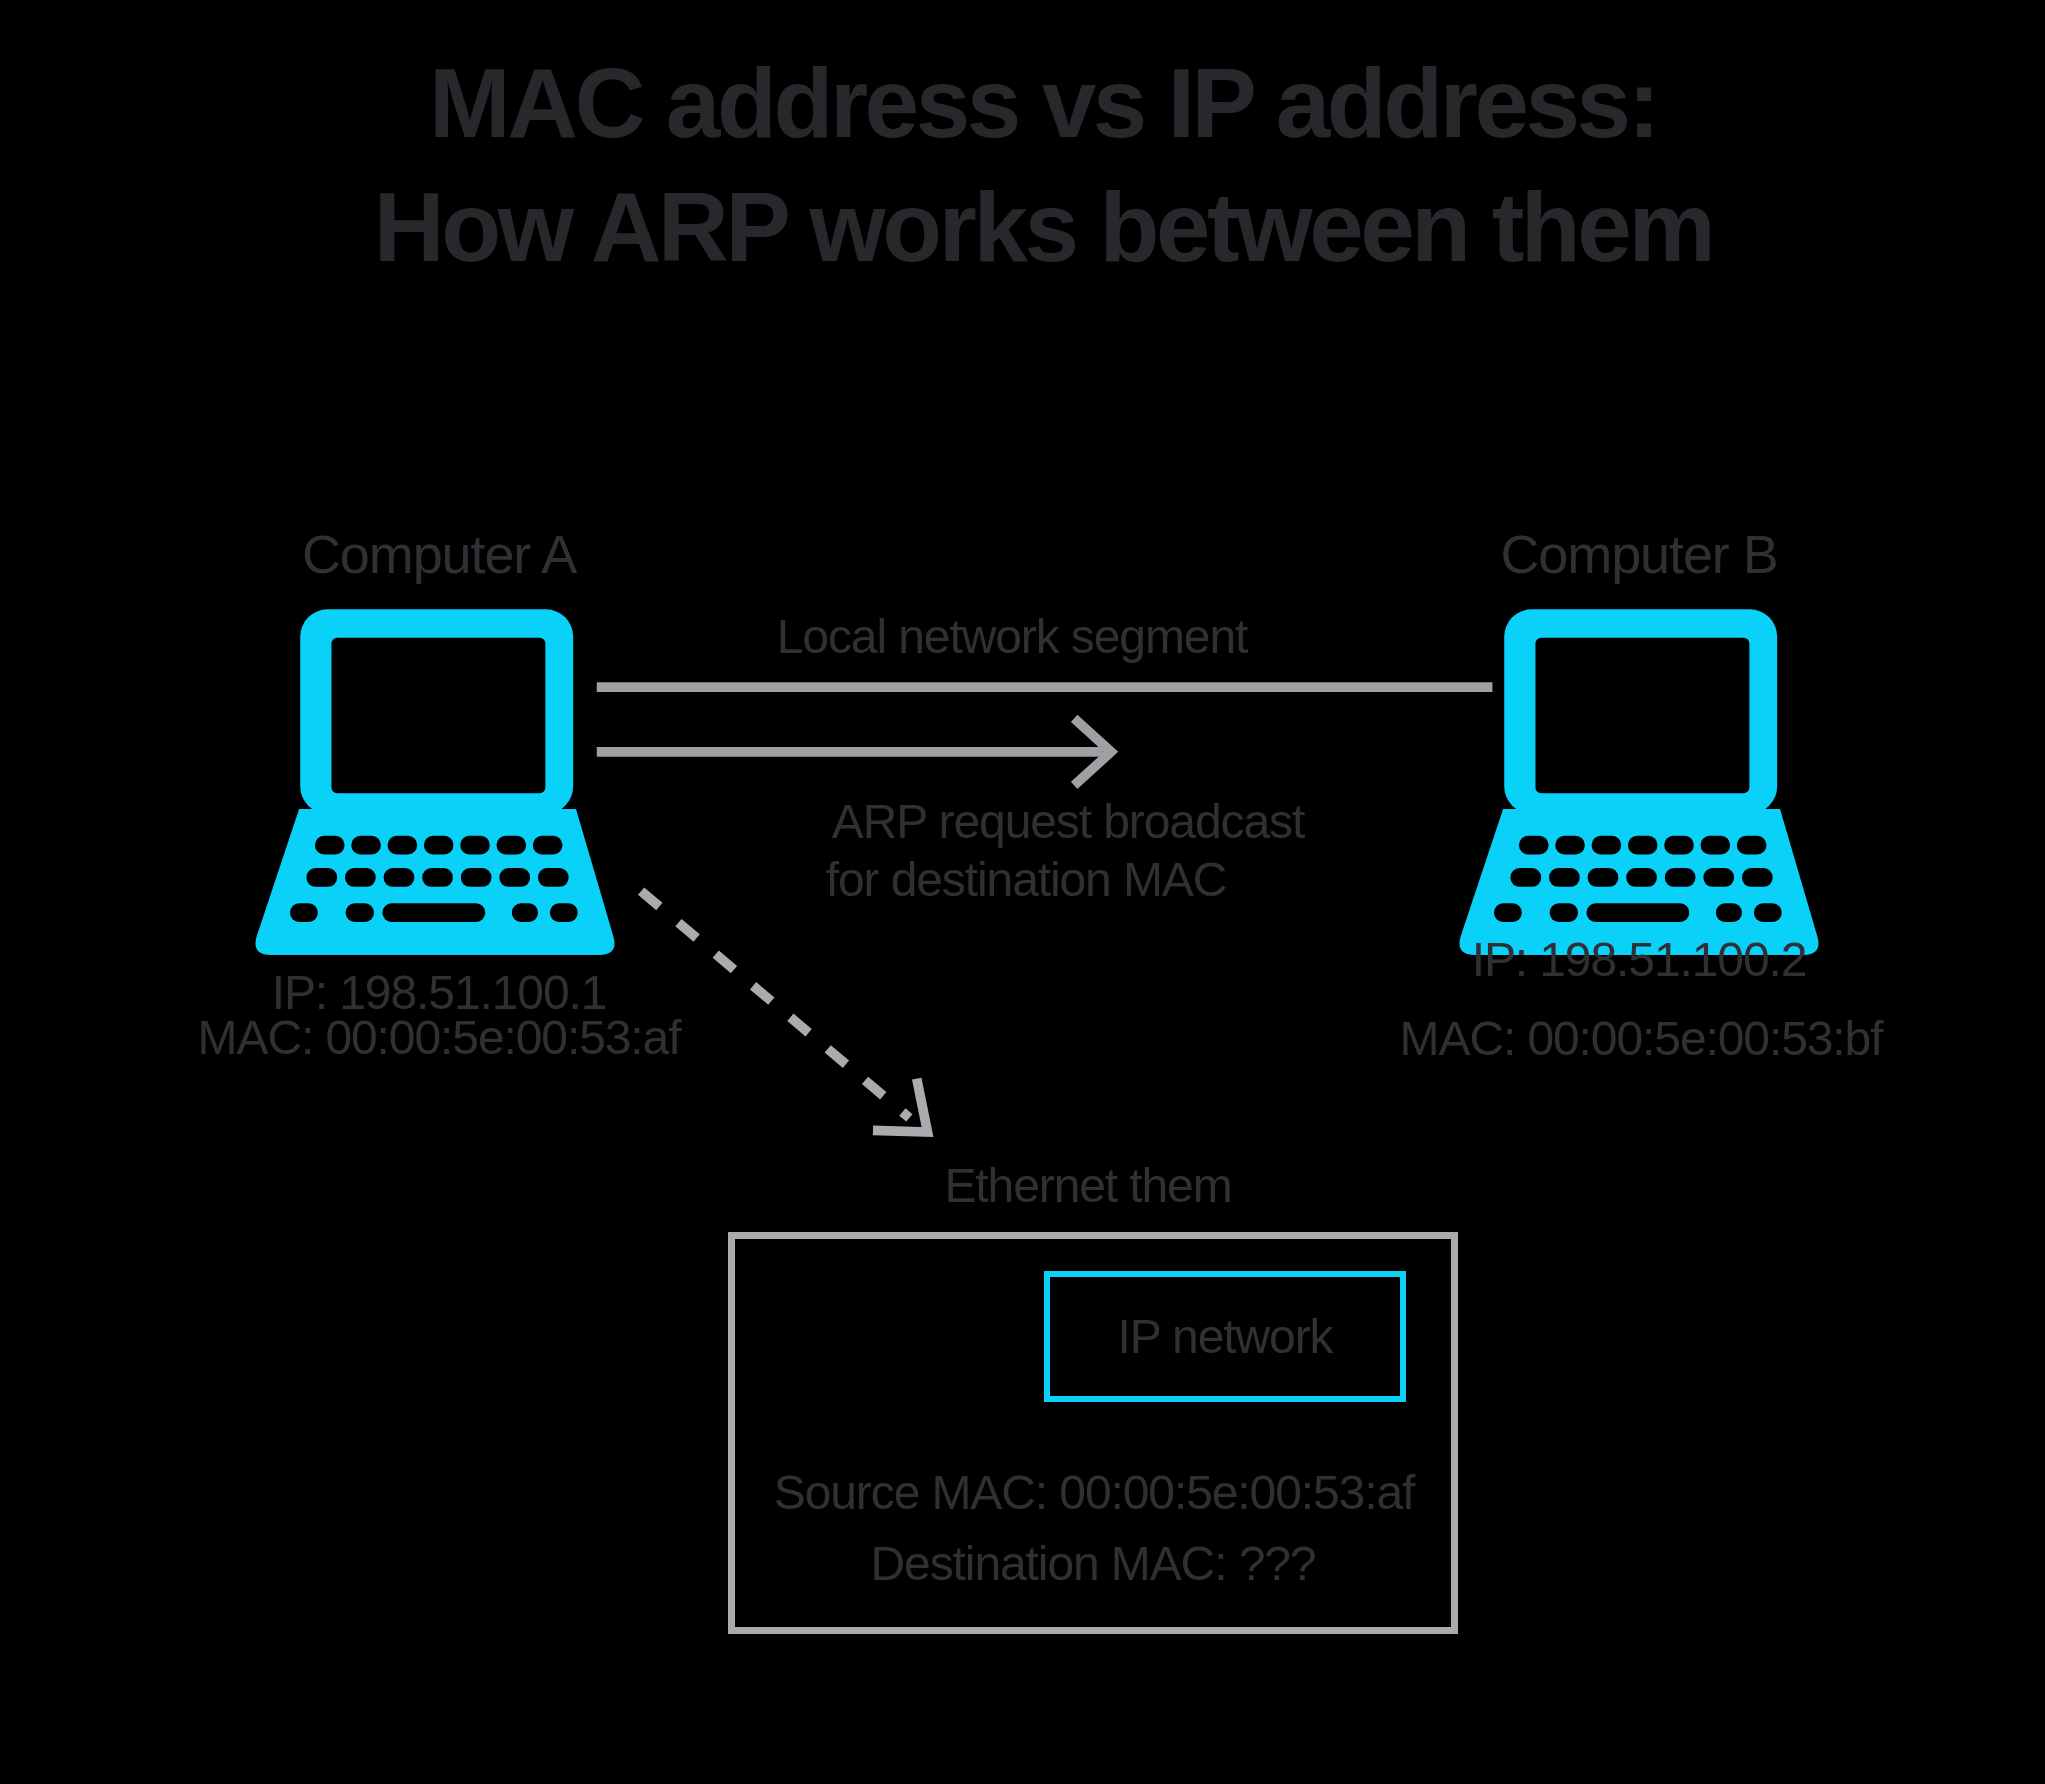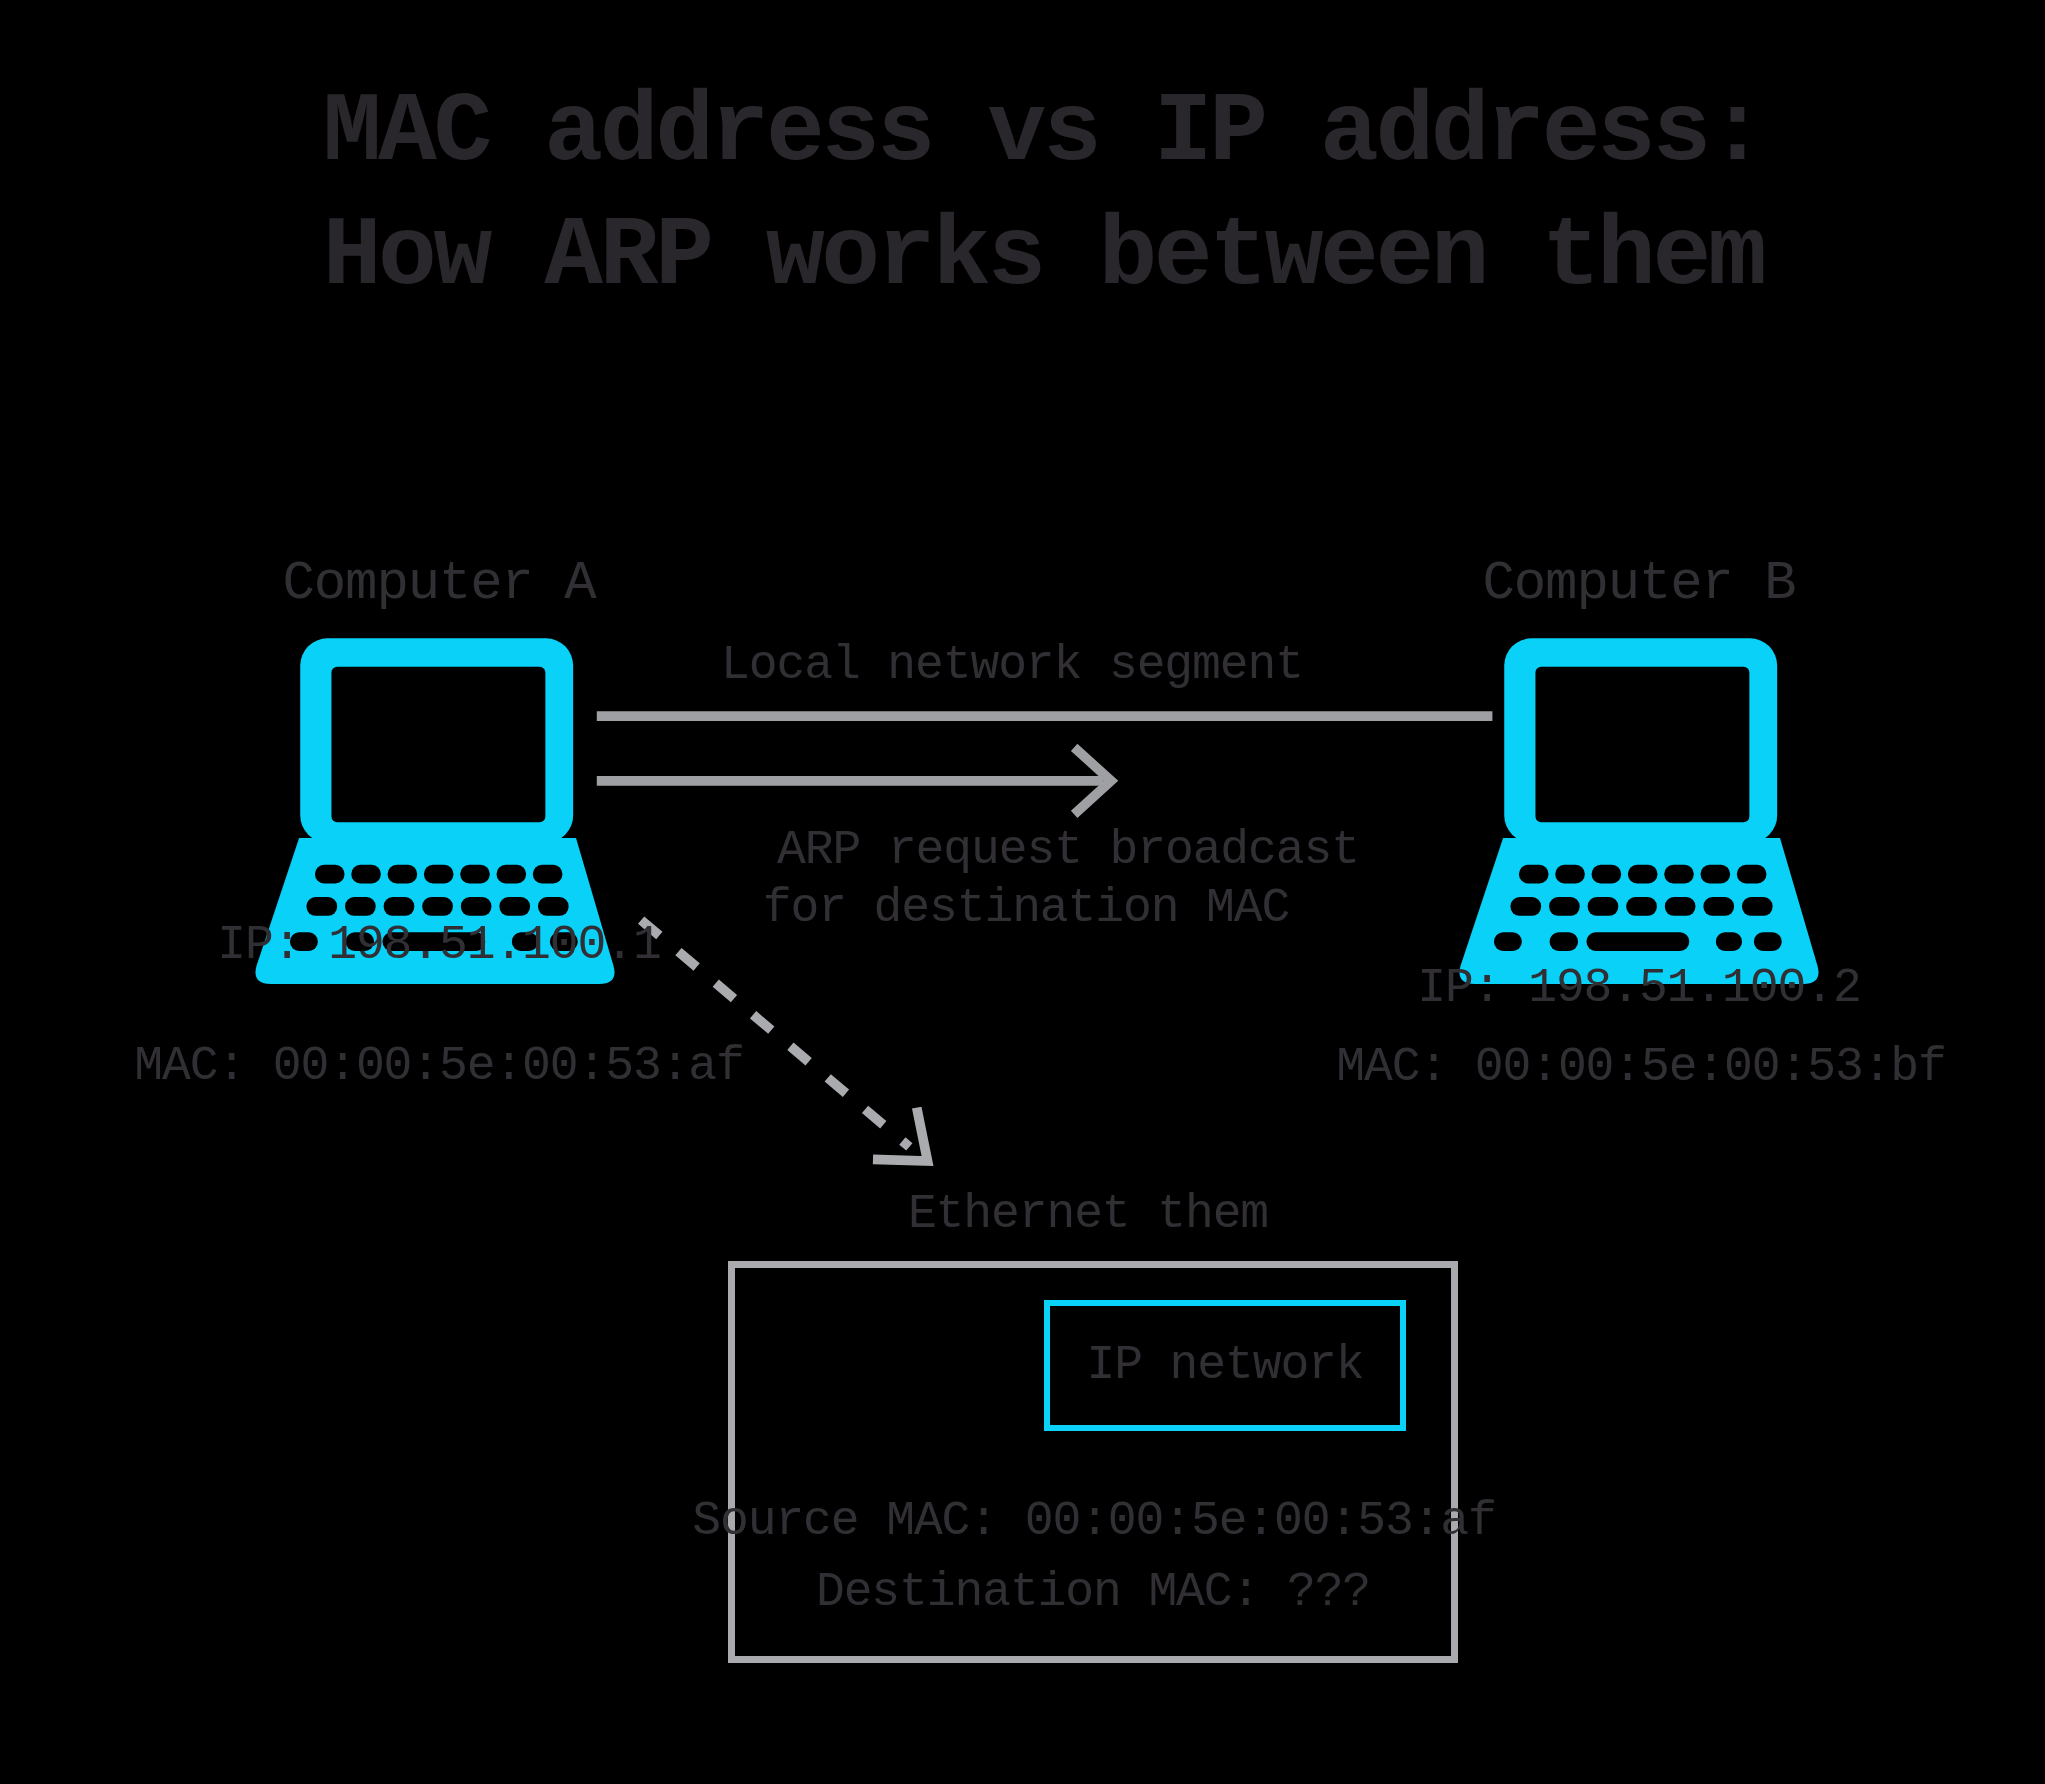--- a/index.html
+++ b/index.html
@@ -10,22 +10,21 @@
     --dash-gray:#a9abae;
     --title-text:#29272b;
     --label-text:#312f34;
   }
   html,body{margin:0;padding:0;background:var(--background);}
   .canvas{
     position:relative;
     width:2046px;height:1668px;
     background:var(--background);
     overflow:hidden;
-    font-family:Liberation Mono, monospace;
-    margin-top:29px;
+    font-family:Liberation Sans, sans-serif;
   }
   .center{
     position:absolute;
     transform:translate(-50%,-50%);
     white-space:nowrap;
   }
   .title-line{
     font-size:98px;
     font-weight:bold;
     letter-spacing:-3.4px;
@@ -129,21 +128,21 @@
     <line x1="1050" y1="1323" x2="1942" y2="1323" stroke="var(--line-gray)" stroke-width="17"></line>
     <polyline points="1890,1264 1955,1323 1890,1382" fill="none" stroke="var(--line-gray)" stroke-width="17"></polyline>
     <line x1="1128" y1="1568" x2="1600" y2="1967" stroke="var(--dash-gray)" stroke-width="17" stroke-dasharray="42 44"></line>
     <polyline points="1536,1989 1632,1992 1613,1898" fill="none" stroke="var(--dash-gray)" stroke-width="17"></polyline>
   </svg>
 
   <div class="center label" style="left:1012px;top:636px;">Local network segment</div>
   <div class="center label" style="left:1068px;top:821px;">ARP request broadcast</div>
   <div class="center label" style="left:1026px;top:879px;">for destination MAC</div>
 
-  <div class="center label" style="left:439px;top:916px;text-align:center;">IP: 198.51.100.1</div>
+  <div class="center label" style="left:439px;top:992px;text-align:center;">IP: 198.51.100.1</div>
   <div class="center label" style="left:439px;top:1037px;">MAC: 00:00:5e:00:53:af</div>
 
   <div class="center label" style="left:1639px;top:959px;">IP: 198.51.100.2</div>
   <div class="center label" style="left:1641px;top:1038px;">MAC: 00:00:5e:00:53:bf</div>
 
   <div class="center label" style="left:1088px;top:1185px;">Ethernet them</div>
   <div class="frame-box"></div>
   <div class="ip-packet-box"></div>
   <div class="center label" style="left:1225px;top:1336px;">IP network</div>
   <div class="center label" style="left:1094px;top:1492px;">Source MAC: 00:00:5e:00:53:af</div>

